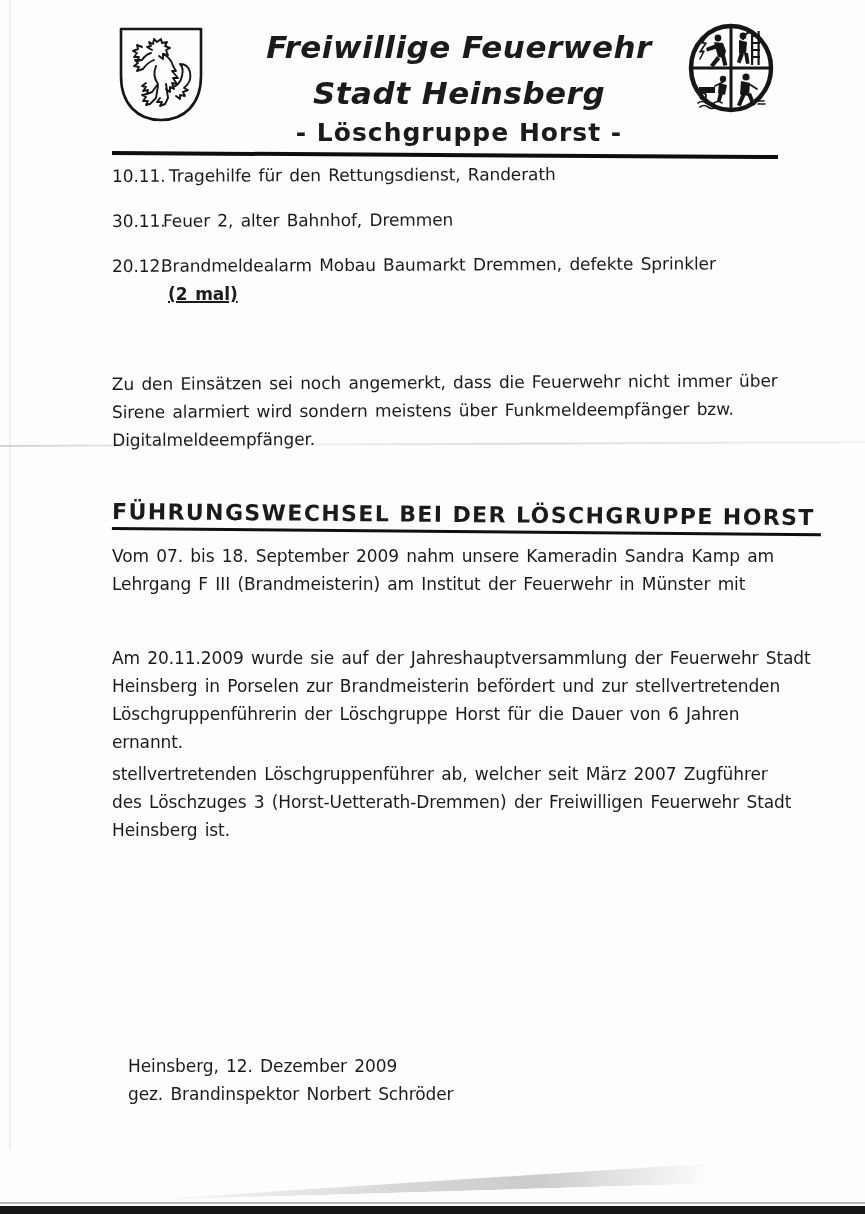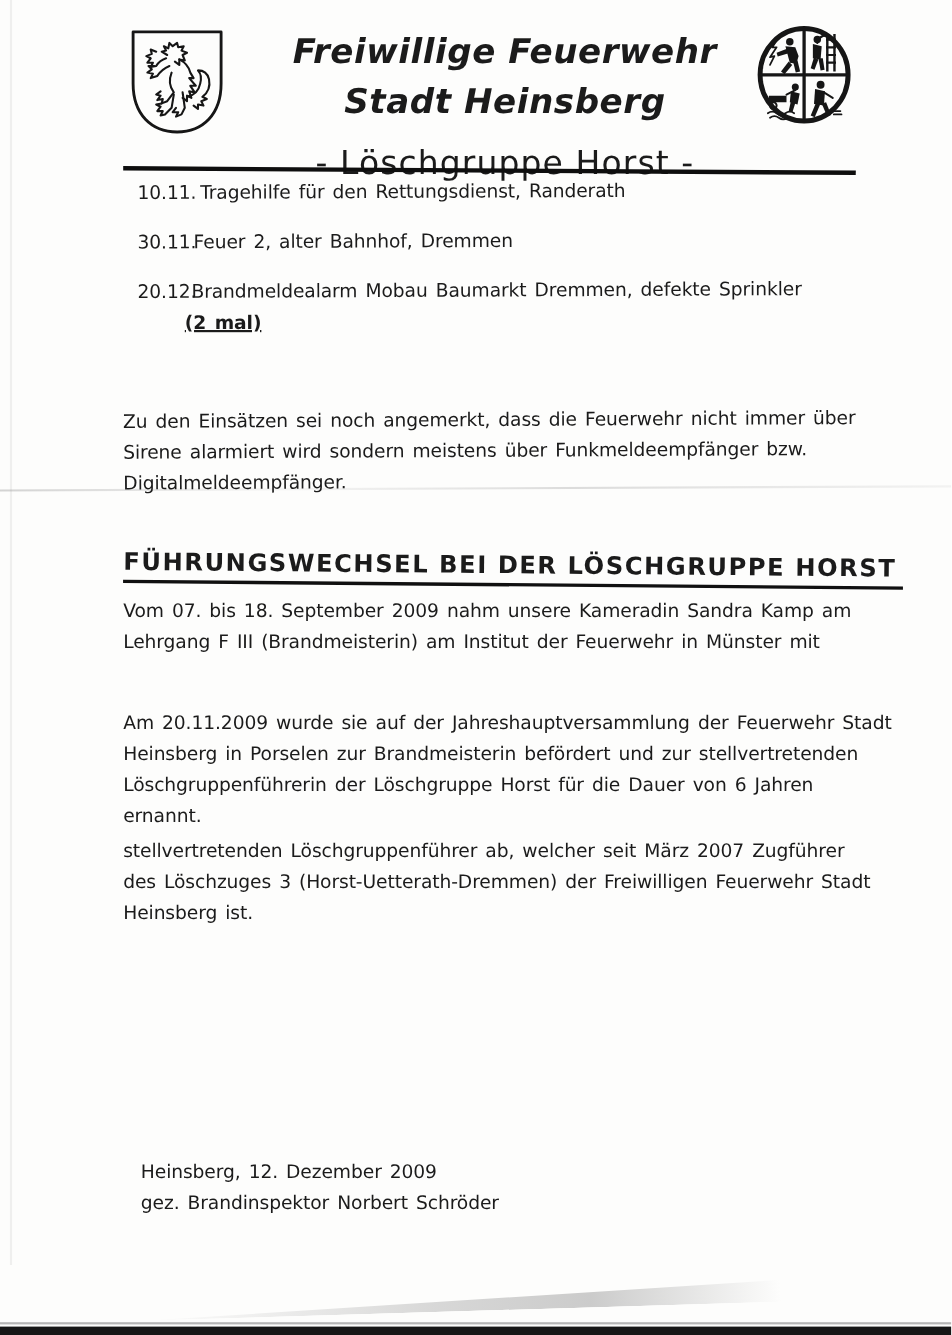--- a/index.html
+++ b/index.html
@@ -13,26 +13,26 @@
   .bottom-edge-line{position:absolute;left:0;top:1202px;width:865px;height:2px;background:#b5b5b5;}
   .bottom-band{position:absolute;left:0;top:1206px;width:865px;height:8px;background:#161616;}
   .shadow-wedge{position:absolute;left:135px;top:1172px;width:575px;height:20px;
     background:linear-gradient(90deg,rgba(200,200,200,0) 0%,rgba(185,185,185,.55) 45%,rgba(170,170,170,.6) 70%,rgba(200,200,200,0) 100%);
     clip-path:polygon(0 100%,100% 0,100% 100%);transform:rotate(-1.7deg);}
   
   .crest{position:absolute;left:118px;top:26px;width:86px;height:97px;}
   .emblem{position:absolute;left:688px;top:23px;width:86px;height:90px;}
   .titles{position:absolute;left:219px;top:24px;width:480px;text-align:center;}
   .title-main{font-size:31px;font-weight:bold;font-style:italic;letter-spacing:.5px;line-height:46px;white-space:nowrap;}
-  .title-sub{font-size:30px;font-weight:normal;letter-spacing:1px;line-height:34px;margin-top:16px;white-space:nowrap;}
+  .title-sub{font-size:25px;font-weight:bold;letter-spacing:1px;line-height:34px;margin-top:0;white-space:nowrap;}
   .hrule{position:absolute;left:112px;top:151px;width:666px;height:3.5px;background:#0e0e0e;transform:rotate(0.35deg);transform-origin:left center;}
   
   .txt{font-size:17px;letter-spacing:-0.1px;word-spacing:2px;}
   .evt{position:absolute;left:112px;display:flex;white-space:nowrap;transform:rotate(-0.25deg);transform-origin:left center;}
-  .evt .date{width:45px;margin-left:13px;}
+  .evt .date{width:45px;}
   #evt1{top:166px}#evt1 .etext{margin-left:12px}
   #evt2{top:211px}#evt2 .etext{margin-left:6px}
   #evt3{top:256px}#evt3 .etext{margin-left:4px}
   .evt-note{position:absolute;left:168px;top:284px;font-weight:bold;text-decoration:underline;text-decoration-thickness:2px;white-space:nowrap;}
   .block{position:absolute;left:112px;width:680px;}
   .tline{height:28px;white-space:nowrap;}
   #remark{top:374px;transform:rotate(-0.3deg);transform-origin:left center;}
   .heading-wrap{position:absolute;left:112px;top:499px;transform:rotate(0.5deg);transform-origin:left center;}
   .heading{display:inline-block;font-size:22px;font-weight:bold;letter-spacing:1.4px;border-bottom:3px solid #101010;padding:0 6px 3px 0;white-space:nowrap;}
   #para1{top:546px;}

